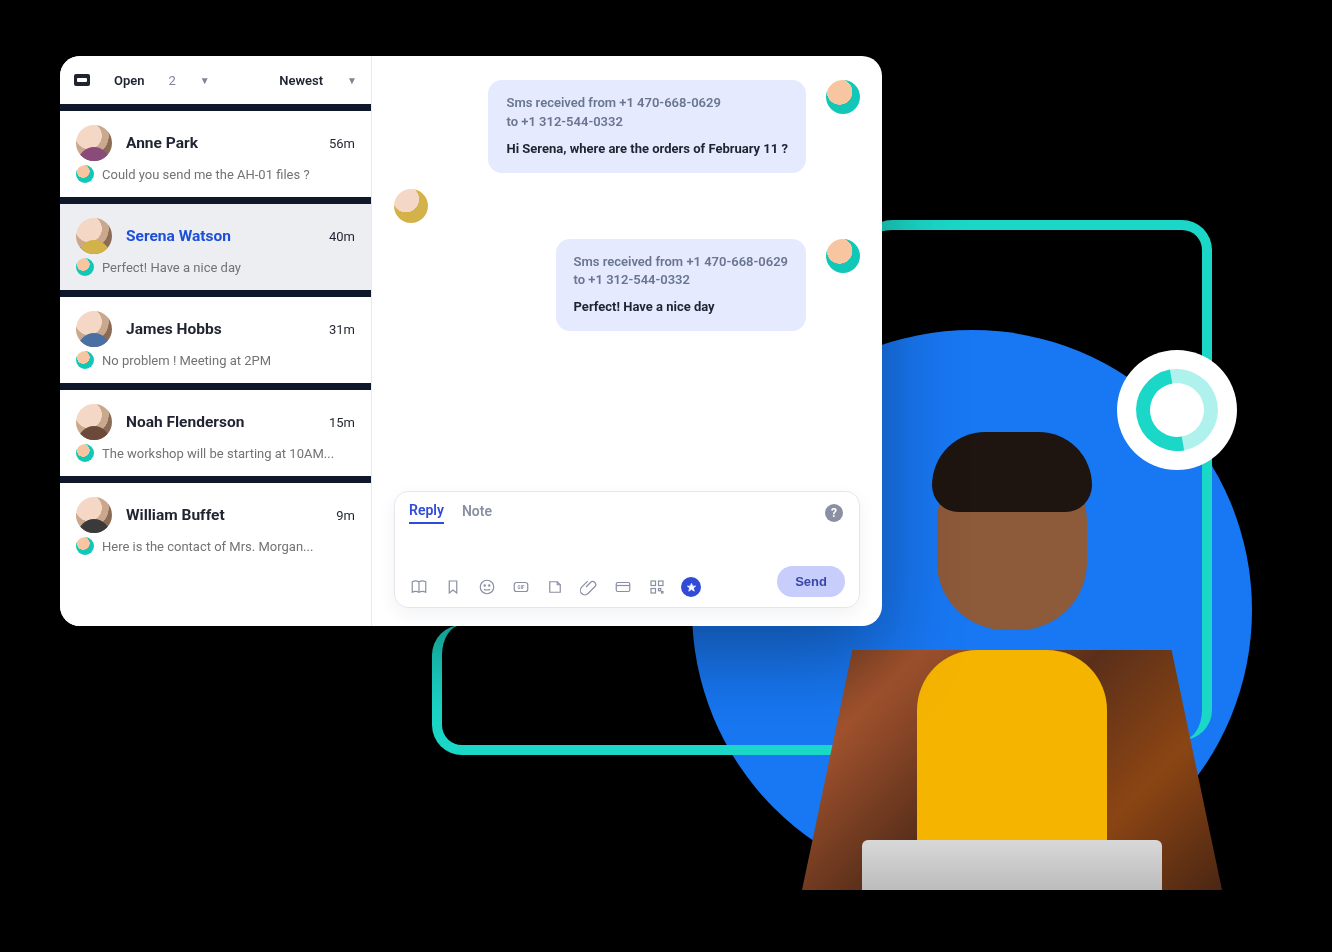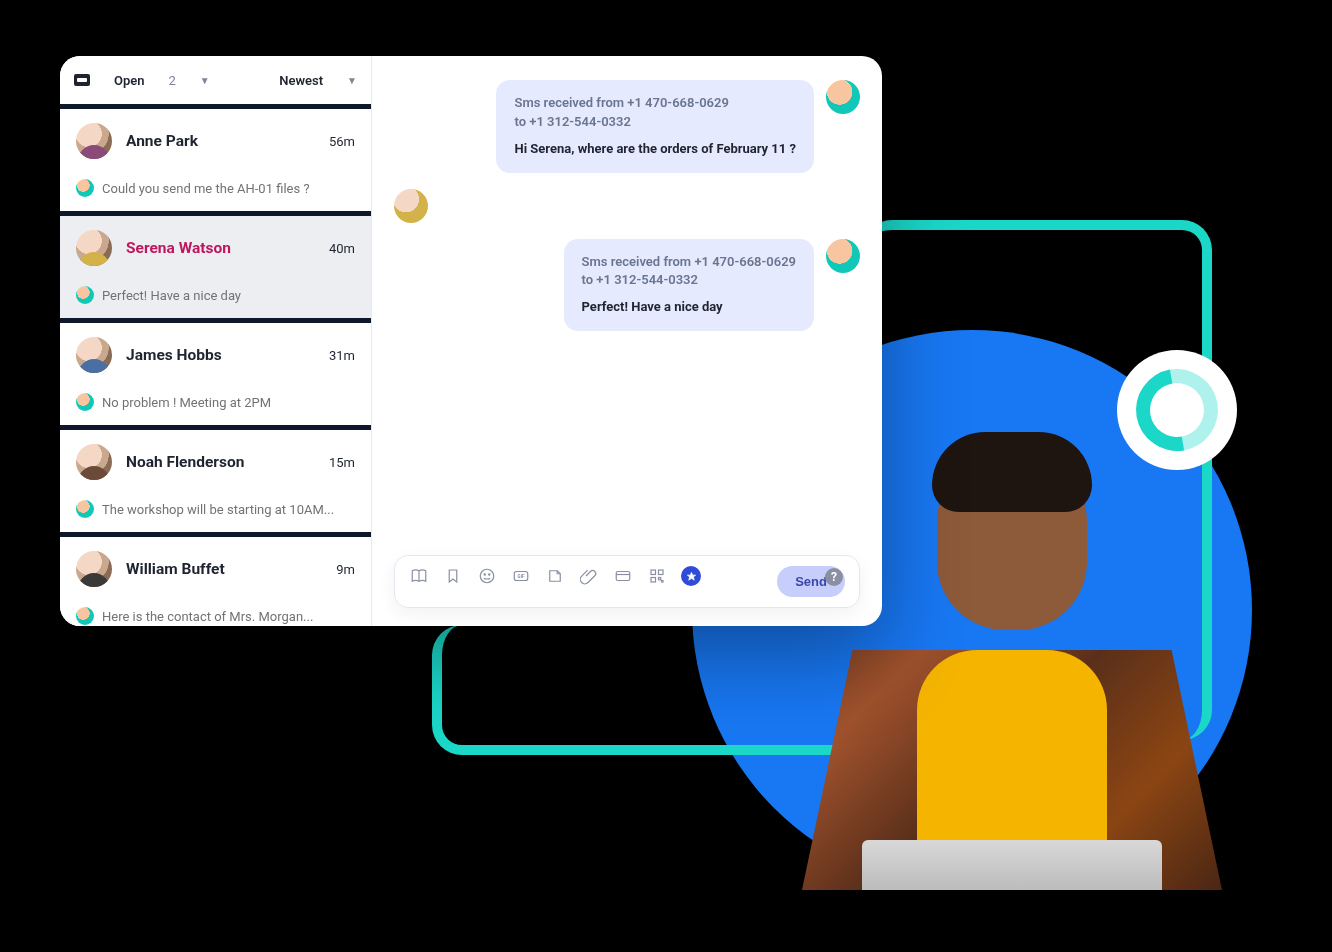--- a/index.html
+++ b/index.html
@@ -172,24 +172,24 @@
   }
   .inbox-icon::after{
     content:"";
     position:absolute; left:3px; right:3px; top:4px; height:4px;
     background:#fff; border-radius:1px;
   }
 
   .conv-list { flex:1; overflow:auto; }
   .conv {
     padding: 14px 16px 14px 16px;
-    border-top: 5px solid #0f172a;
+    border-top: 7px solid #0f172a;
     display: flex;
     flex-direction: column;
-    gap: 20px;
+    gap: 4px;
     cursor: pointer;
   }
   .conv.selected { background: #eceef2; }
   .conv-top { display:flex; align-items:center; gap:14px; }
   .avatar {
     width: 36px; height: 36px; border-radius: 50%;
     background: radial-gradient(circle at 35% 30%, #f4d7c4 0 38%, #caa88e 39% 58%, #8a6b55 59% 100%);
     flex-shrink:0;
     position: relative;
     overflow:hidden;
@@ -198,39 +198,39 @@
     content:""; position:absolute; left:50%; bottom:-6px; transform:translateX(-50%);
     width:32px; height:20px; border-radius:16px 16px 0 0;
   }
   .avatar.c0::after{ background:#8a4a7a; }
   .avatar.c1::after{ background:#d4b24a; }
   .avatar.c2::after{ background:#4a6fa5; }
   .avatar.c3::after{ background:#6b4a3a; }
   .avatar.c4::after{ background:#3a3a3a; }
 
   .conv-name { font-size: 15.5px; font-weight: 700; color:#1f2430; flex:1; }
-  .conv.selected .conv-name { color:#be185d; }
+  .conv.selected .conv-name { color:#1d4ed8; }
   .conv-time { font-size: 13px; font-weight:400; color:#1f2430; }
   .conv-preview-row { display:flex; align-items:center; gap:8px; }
   .mini-avatar {
     width:18px; height:18px; border-radius:50%;
     background: radial-gradient(circle at 40% 35%, #f7c59f 0 40%, #11c7b8 41% 100%);
     flex-shrink:0;
   }
   .conv-preview { font-size: 13px; color:#737373; white-space:nowrap; overflow:hidden; text-overflow:ellipsis; }
 
   
   .chat {
     flex:1;
     display:flex;
     flex-direction:column;
     padding: 24px 22px 18px 22px;
     gap: 16px;
   }
-  .msg-row { display:flex; gap:12px; align-items:flex-start; }
+  .msg-row { display:flex; gap:20px; align-items:flex-start; }
   .msg-row.right { flex-direction: row-reverse; }
   .bubble-avatar {
     width:34px; height:34px; border-radius:50%;
     background: radial-gradient(circle at 40% 35%, #f7c59f 0 42%, #11c7b8 43% 100%);
     flex-shrink:0;
   }
   .bubble-avatar.agent {
     background: radial-gradient(circle at 35% 30%, #f4d7c4 0 40%, #d4b24a 41% 100%);
   }
   .bubble {
@@ -257,21 +257,21 @@
   }
   .composer-tabs { display:flex; gap:18px; align-items:center; font-size:14px; font-weight:600; }
   .composer-tab { color:#8a90a2; padding-bottom:4px; cursor:pointer; }
   .composer-tab.active { color:#2f4bd8; border-bottom:2px solid #2f4bd8; }
   .help-dot {
     position:absolute; right:16px; top:12px;
     width:18px; height:18px; border-radius:50%;
     background:#8a90a2; color:#fff; font-size:12px; font-weight:700;
     display:flex; align-items:center; justify-content:center;
   }
-  .composer-bottom { display:flex; align-items:flex-start; justify-content:space-between; }
+  .composer-bottom { display:flex; align-items:flex-end; justify-content:space-between; }
   .tool-row { display:flex; gap:14px; align-items:center; }
   .tool {
     width:20px; height:20px; display:flex; align-items:center; justify-content:center;
     color:#8a90a2; cursor:pointer;
   }
   .tool svg { width:18px; height:18px; stroke:#8a90a2; fill:none; stroke-width:1.6; }
   .tool.star-badge {
     width:20px; height:20px; border-radius:50%; background:#2f4bd8;
   }
   .tool.star-badge svg { stroke:#fff; fill:#fff; width:11px; height:11px; }
@@ -396,20 +396,24 @@
       <div class="bubble incoming">
         <div class="meta">
           <span>Sms received from +1 470-668-0629</span><br>
           <span>to +1 312-544-0332</span>
         </div>
         <div class="text">Perfect! Have a nice day</div>
       </div>
     </div>
 
     <div class="composer">
+      <div class="composer-tabs">
+        <div class="composer-tab active">Reply</div>
+        <div class="composer-tab">Note</div>
+      </div>
       <div class="help-dot">?</div>
 
       <div class="composer-bottom">
         <div class="tool-row">
           <span class="tool">
               <svg viewBox="0 0 24 24">
                 <path d="M3 5c3-1.5 6-1.5 9 0 3-1.5 6-1.5 9 0v14c-3-1.5-6-1.5-9 0-3-1.5-6-1.5-9 0V5z"></path>
                 <path d="M12 5v14"></path>
               </svg>
             </span>

